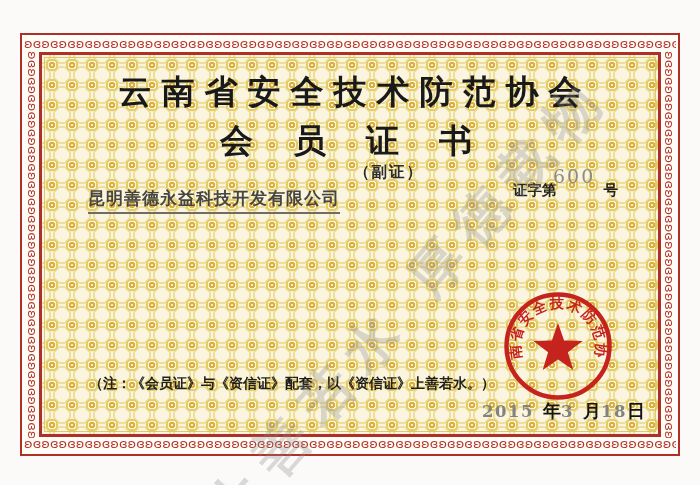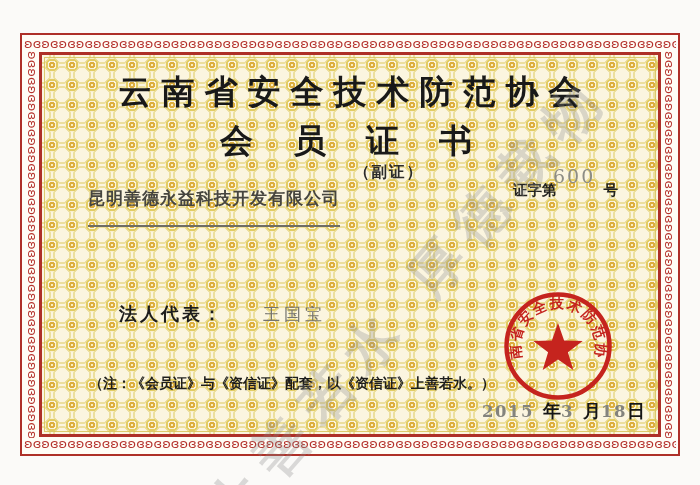--- a/index.html
+++ b/index.html
@@ -43,21 +43,21 @@
   .sub-label   { position:absolute; left:0; right:0; top:107px; text-align:center;
                  padding-left:78px; font-size:15.5px; font-weight:700; color:#2b2b2b;
                  letter-spacing:2px; }
   .cert-no     { position:absolute; left:511px; top:110px; font-size:19px;
                  color:#8c8c84; letter-spacing:2px; }
   .no-row      { position:absolute; left:471px; top:126px; font-size:14.5px;
                  font-weight:700; color:#22221f; }
   .no-gap      { display:inline-block; width:47px; }
   .company-row { position:absolute; left:46px; top:132px; }
   .company     { display:inline-block; min-width:248px; font-size:17px; color:#46453f;
-                 letter-spacing:1px; font-weight:600; padding-bottom:15px;
+                 letter-spacing:1px; font-weight:600; padding-bottom:2px;
                  border-bottom:2px solid #6e6d66; }
   .body-text   { position:absolute; left:25px; top:176px; width:550px;
                  font-size:19px; font-weight:700; color:#161616;
                  letter-spacing:5px; line-height:32px; text-indent:48px; }
   .rep-row     { position:absolute; left:77px; top:247px; font-size:18px; }
   .rep-label   { font-weight:700; color:#1c1c1c; letter-spacing:3px; }
   .rep-name    { position:absolute; left:144px; top:1px; font-size:17px; color:#75746e;
                  letter-spacing:4px; white-space:nowrap; }
   .note        { position:absolute; left:47px; top:320px; font-size:14px;
                  font-weight:700; color:#1e1e1c; white-space:nowrap; }
@@ -99,24 +99,20 @@
 
       <div class="no-row">
         <span>证字第</span><span class="no-gap"></span><span>号</span>
       </div>
 
       <div class="company-row">
         <span class="company">昆明善德永益科技开发有限公司</span>
       </div>
 
 
-      <div class="rep-row">
-        <span class="rep-label">法人代表：</span>
-        <span class="rep-name">王国宝</span>
-      </div>
 
       <div class="note">（注：《会员证》与《资信证》配套，以《资信证》上善若水。）</div>
 
       <div class="date-row">
         <span class="d-num">2015</span><span class="d-sp"></span><span class="d-unit">年</span><span class="d-num">3</span><span class="d-sp"></span><span class="d-unit">月</span><span class="d-num">18</span><span class="d-unit">日</span>
       </div>
 
       <svg class="seal" viewBox="0 0 150 150" xmlns="http://www.w3.org/2000/svg">
         <defs>
           <path id="sealArc" d="M 42.1 94 A 38 38 0 1 1 107.9 94" fill="none"></path>

